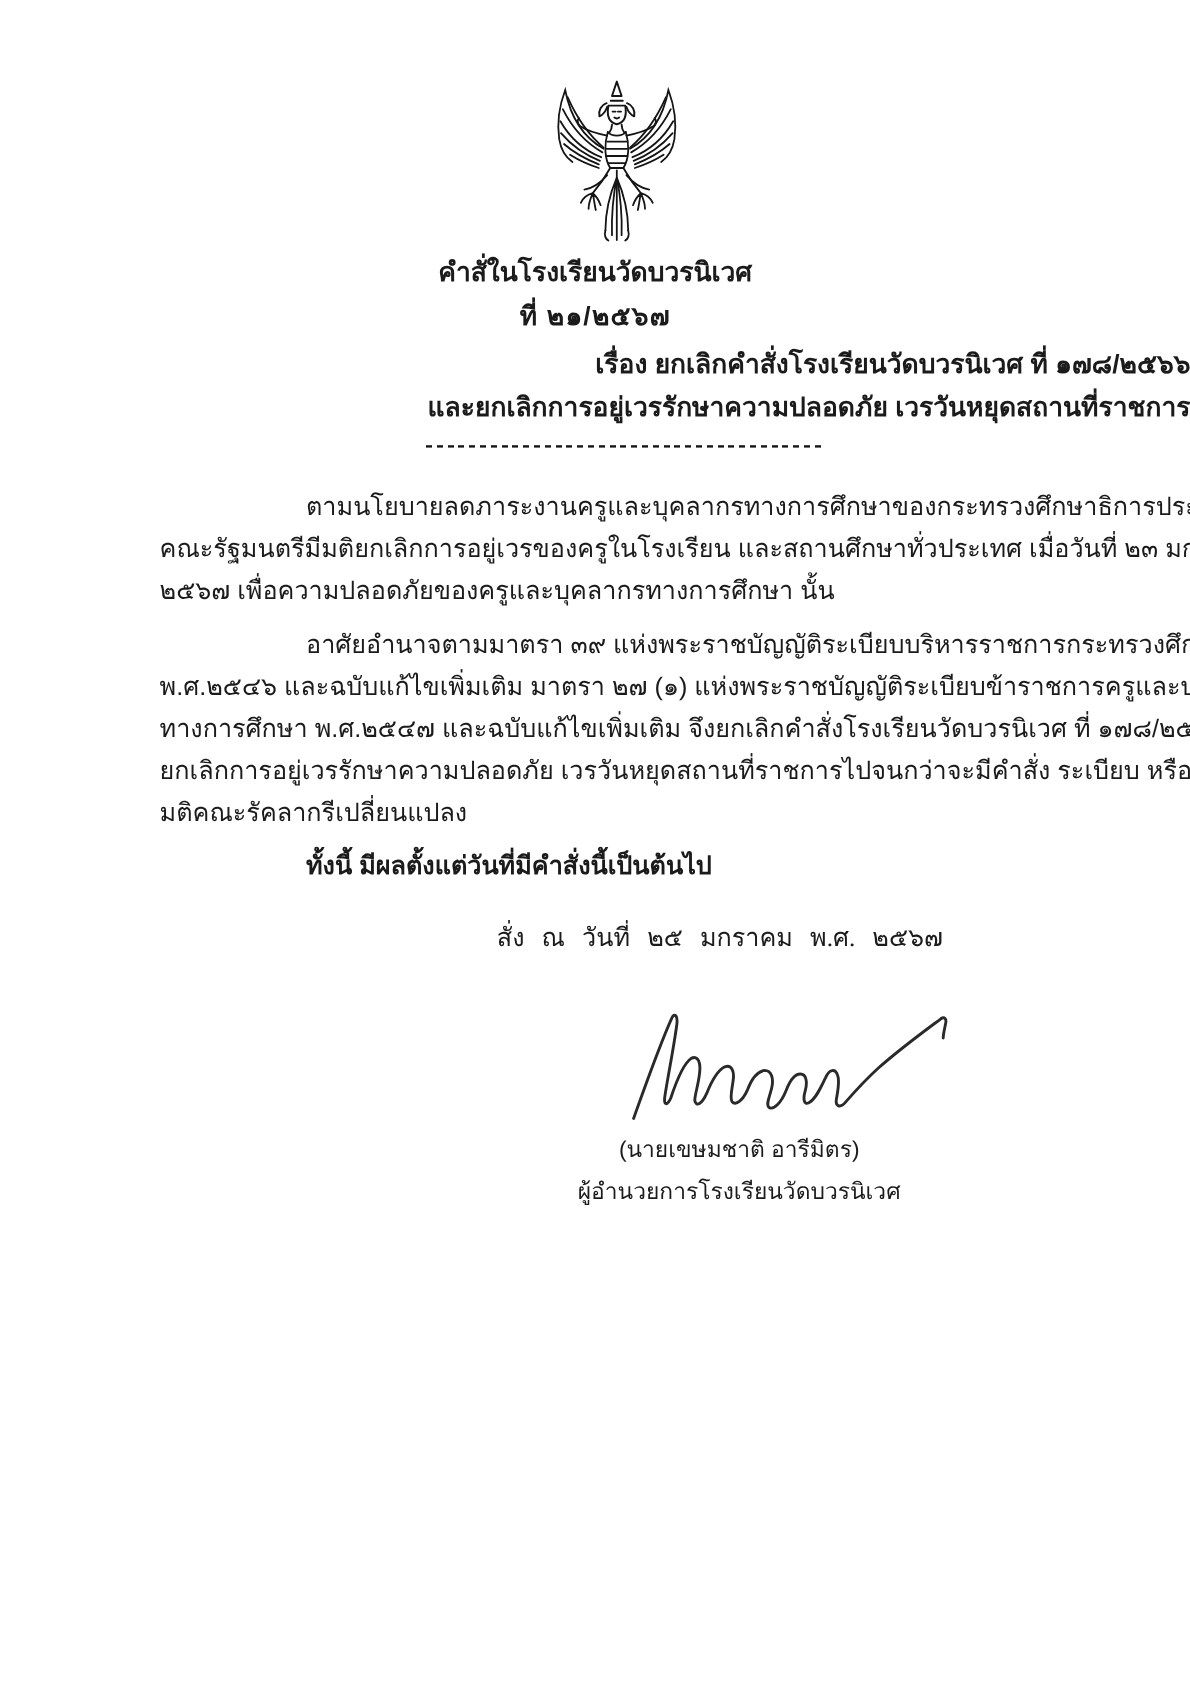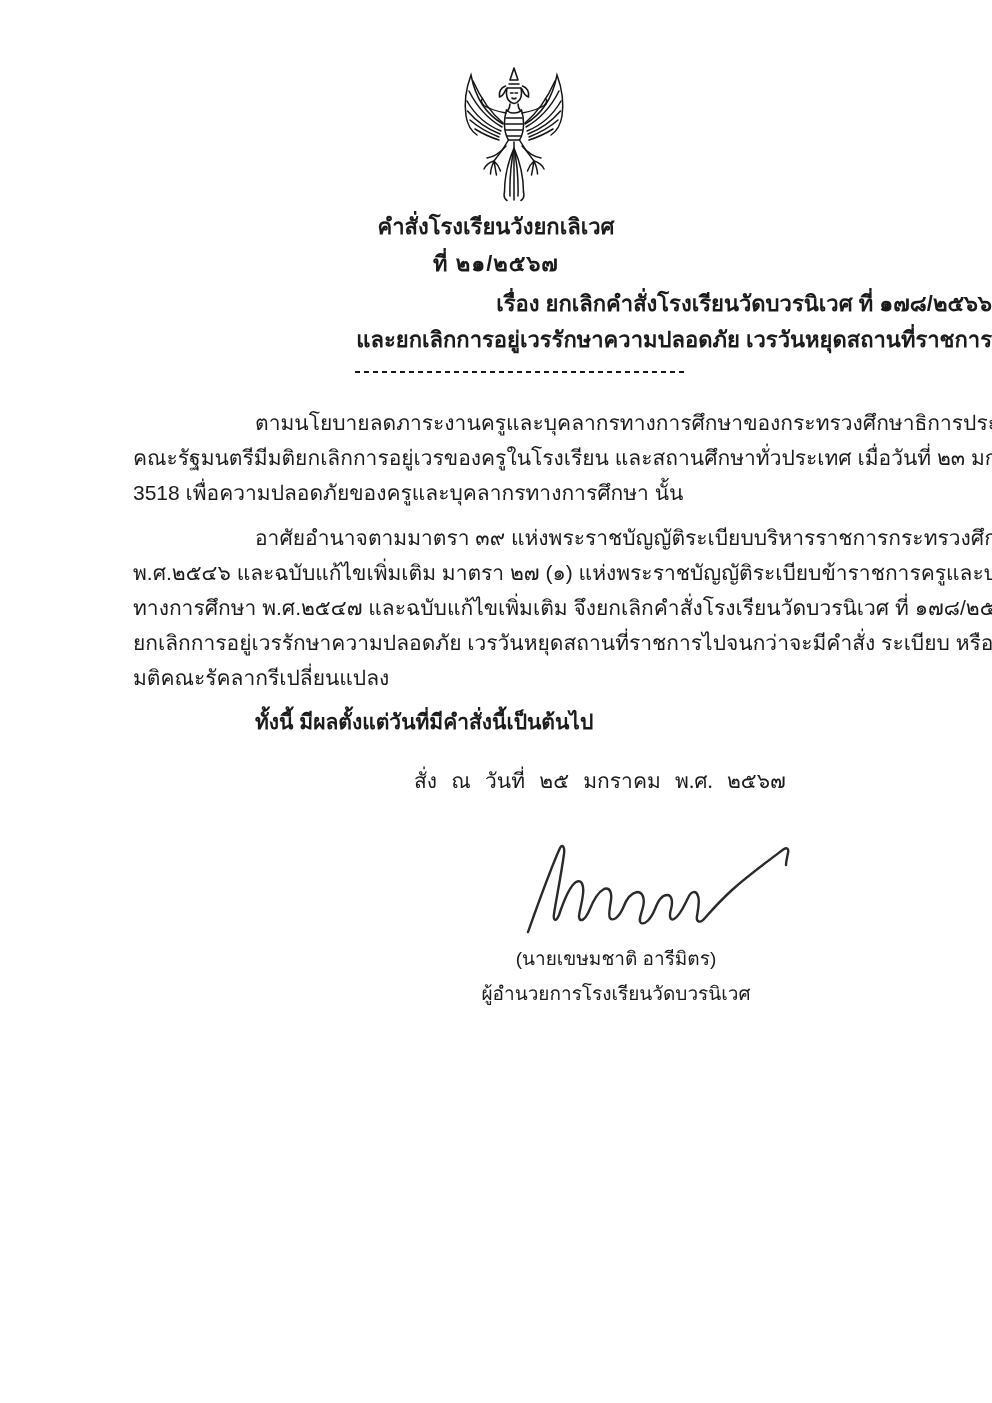--- a/index.html
+++ b/index.html
@@ -128,30 +128,30 @@
       <path d="M66.5 74 C71 82 76 89 81 95"></path>
       <path d="M81 95 C85 96 89 99 91 103 M81 95 C83 99.5 84.5 103.5 84.5 108 M81 95 C80 100 79.5 105 78.5 109 M81 95 C77 98.5 75.5 102 74.5 105"></path>
       <path d="M53 80 C47 87 41 91 34 92"></path>
       <path d="M69 80 C75 87 81 91 88 92"></path>
       <path d="M61 76 L61 134"></path>
       <path d="M61 82 C55 96 51.5 112 51.5 126 M61 82 C58 97 56.5 114 57 130 M61 82 C64 97 65.5 114 65 130 M61 82 C67 96 70.5 112 70.5 126"></path>
       <path d="M51.5 126 C50.5 130 51.5 133 54 134.5 M70.5 126 C71.5 130 70.5 133 68 134.5"></path>
     </g>
   </svg>
 
-  <div class="hdr line-org">คำสั่งโรงเรียนวังยกเลิเวศ</div>
+  <div class="hdr line-org">คำสั่ในโรงเรียนวัดบวรนิเวศ</div>
   <div class="hdr line-no">ที่ ๒๑/๒๕๖๗</div>
   <div class="hdr line-subj">เรื่อง ยกเลิกคำสั่งโรงเรียนวัดบวรนิเวศ ที่ ๑๗๘/๒๕๖๖</div>
   <div class="hdr line-subj2">และยกเลิกการอยู่เวรรักษาความปลอดภัย เวรวันหยุดสถานที่ราชการ</div>
   <div class="dashline"></div>
 
   <div class="para p1">
     <div class="bline indent">ตามนโยบายลดภาระงานครูและบุคลากรทางการศึกษาของกระทรวงศึกษาธิการประกอบกับ</div>
     <div class="bline">คณะรัฐมนตรีมีมติยกเลิกการอยู่เวรของครูในโรงเรียน และสถานศึกษาทั่วประเทศ เมื่อวันที่ ๒๓ มกราคม</div>
-    <div class="bline">3518 เพื่อความปลอดภัยของครูและบุคลากรทางการศึกษา นั้น</div>
+    <div class="bline">๒๕๖๗ เพื่อความปลอดภัยของครูและบุคลากรทางการศึกษา นั้น</div>
   </div>
 
   <div class="para p2">
     <div class="bline indent">อาศัยอำนาจตามมาตรา ๓๙ แห่งพระราชบัญญัติระเบียบบริหารราชการกระทรวงศึกษาธิการ</div>
     <div class="bline">พ.ศ.๒๕๔๖ และฉบับแก้ไขเพิ่มเติม มาตรา ๒๗ (๑) แห่งพระราชบัญญัติระเบียบข้าราชการครูและบุคลากร</div>
     <div class="bline">ทางการศึกษา พ.ศ.๒๕๔๗ และฉบับแก้ไขเพิ่มเติม จึงยกเลิกคำสั่งโรงเรียนวัดบวรนิเวศ ที่ ๑๗๘/๒๕๖๖ และ</div>
     <div class="bline">ยกเลิกการอยู่เวรรักษาความปลอดภัย เวรวันหยุดสถานที่ราชการไปจนกว่าจะมีคำสั่ง ระเบียบ หรือ</div>
     <div class="bline">มติคณะรัคลากรีเปลี่ยนแปลง</div>
   </div>
 

